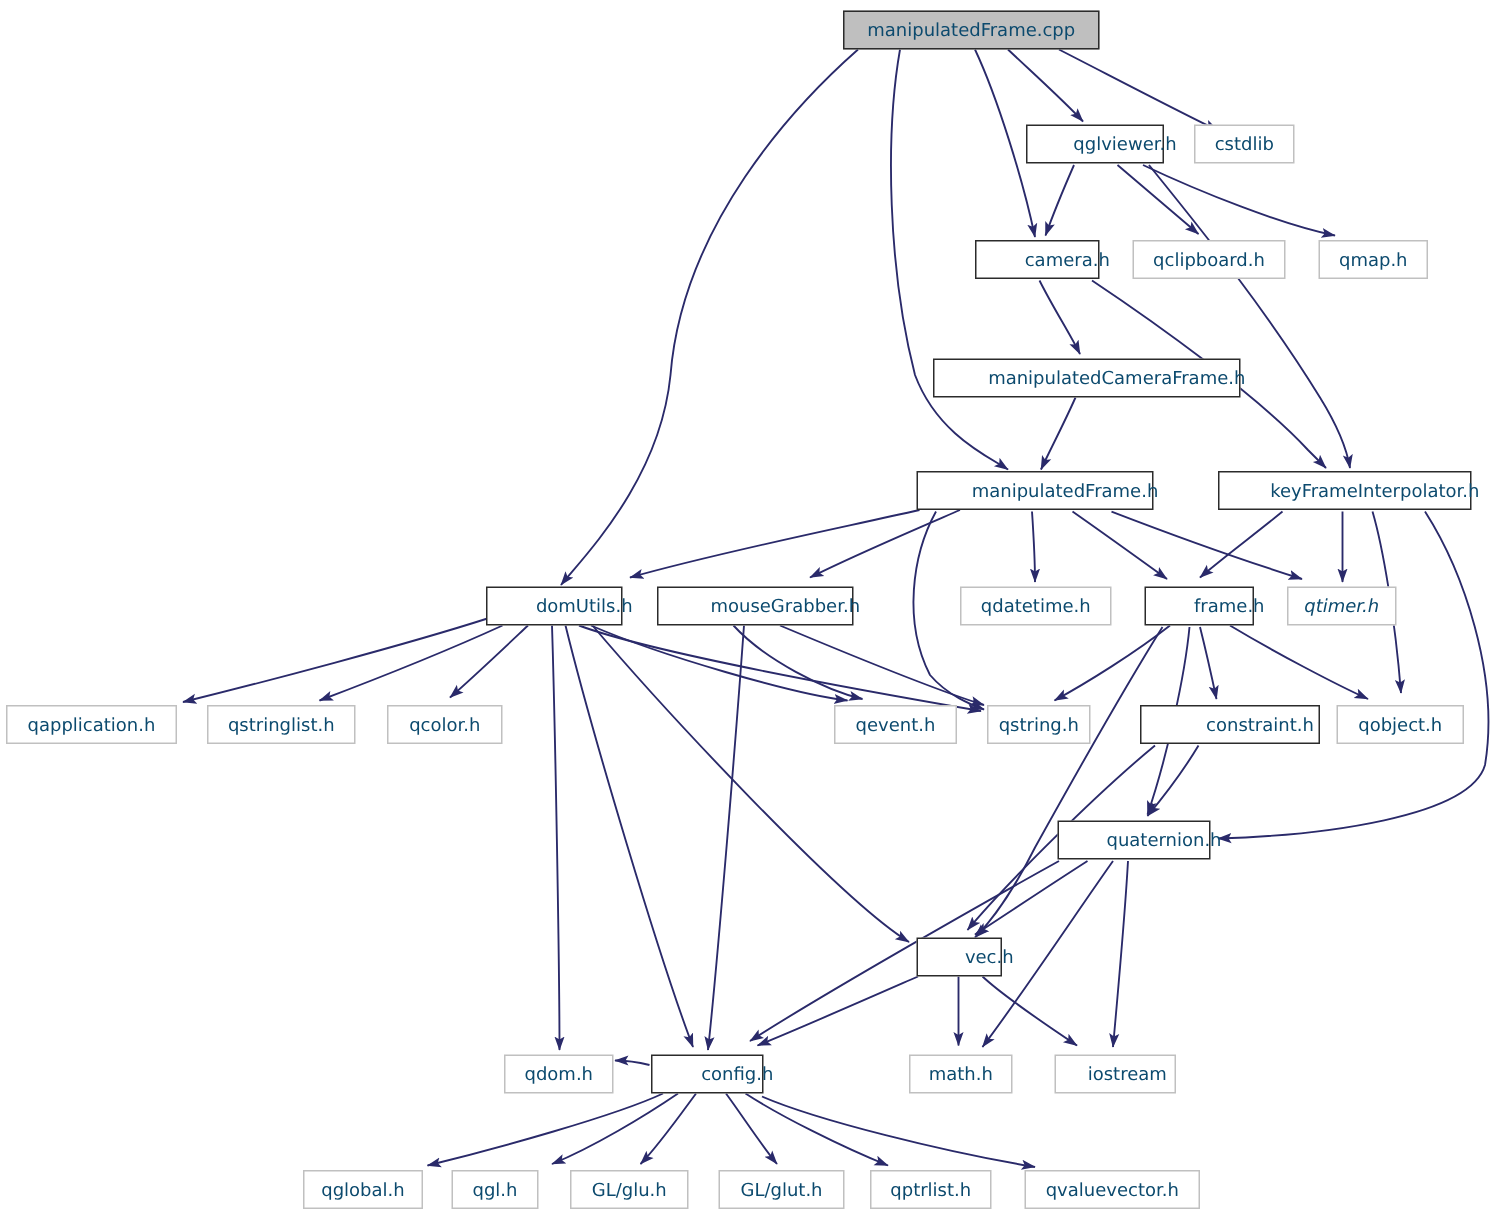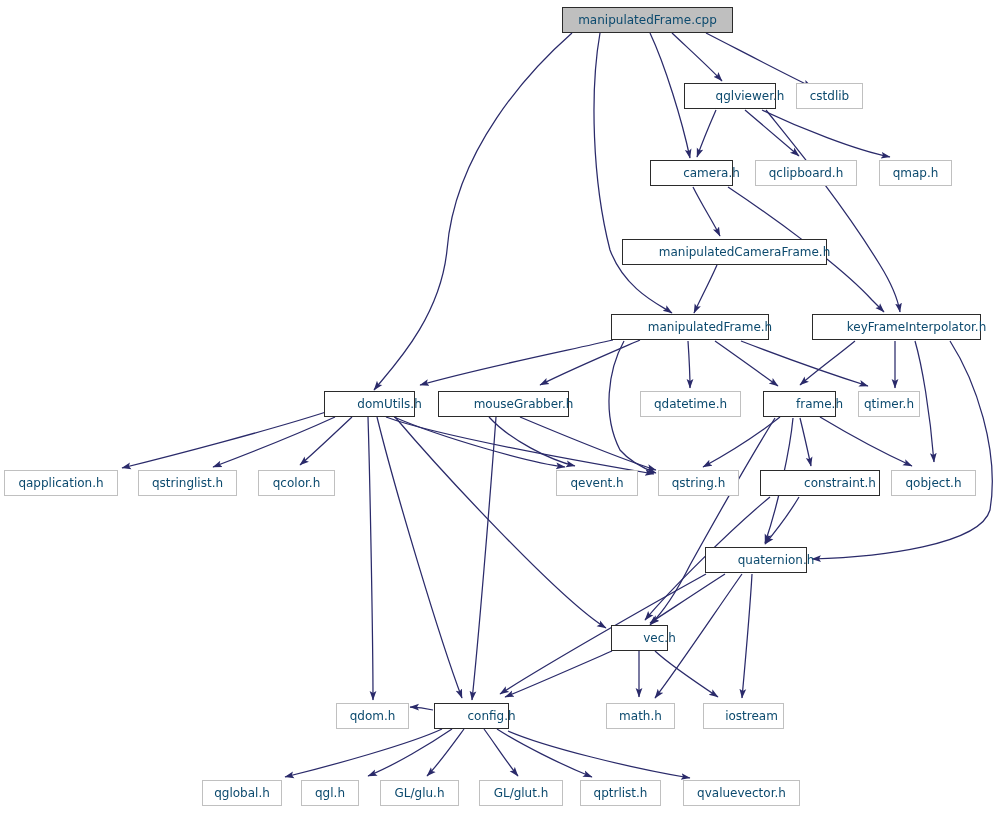--- a/index.html
+++ b/index.html
@@ -151,36 +151,36 @@
       </div>
       <div class="node-box hdr" style="left: 438px; top: 391px; width: 131px; height: 26px;">
         <span class="node-label">mouseGrabber.h</span>
       </div>
       <div class="node-box" style="left: 640px; top: 391px; width: 101px; height: 26px;">
         <span class="node-label">qdatetime.h</span>
       </div>
       <div class="node-box hdr" style="left: 763px; top: 391px; width: 73px; height: 26px;">
         <span class="node-label">frame.h</span>
       </div>
-      <div class="node-box" style="left: 858px; top: 391px; width: 62px; height: 26px;">
+      <div class="node-box" style="left: 858px; top: 391px; width: 73px; height: 26px; font-style: italic;">
         <span class="node-label">qtimer.h</span>
       </div>
       <div class="node-box" style="left: 4px; top: 470px; width: 114px; height: 26px;">
         <span class="node-label">qapplication.h</span>
       </div>
       <div class="node-box" style="left: 138px; top: 470px; width: 99px; height: 26px;">
         <span class="node-label">qstringlist.h</span>
       </div>
       <div class="node-box" style="left: 258px; top: 470px; width: 77px; height: 26px;">
         <span class="node-label">qcolor.h</span>
       </div>
       <div class="node-box" style="left: 556px; top: 470px; width: 82px; height: 26px;">
         <span class="node-label">qevent.h</span>
       </div>
-      <div class="node-box" style="left: 658px; top: 470px; width: 81px; height: 26px;">
+      <div class="node-box" style="left: 658px; top: 470px; width: 69px; height: 26px;">
         <span class="node-label">qstring.h</span>
       </div>
       <div class="node-box hdr" style="left: 760px; top: 470px; width: 120px; height: 26px;">
         <span class="node-label">constraint.h</span>
       </div>
       <div class="node-box" style="left: 891px; top: 470px; width: 85px; height: 26px;">
         <span class="node-label">qobject.h</span>
       </div>
       <div class="node-box hdr" style="left: 705px; top: 547px; width: 102px; height: 26px;">
         <span class="node-label">quaternion.h</span>

